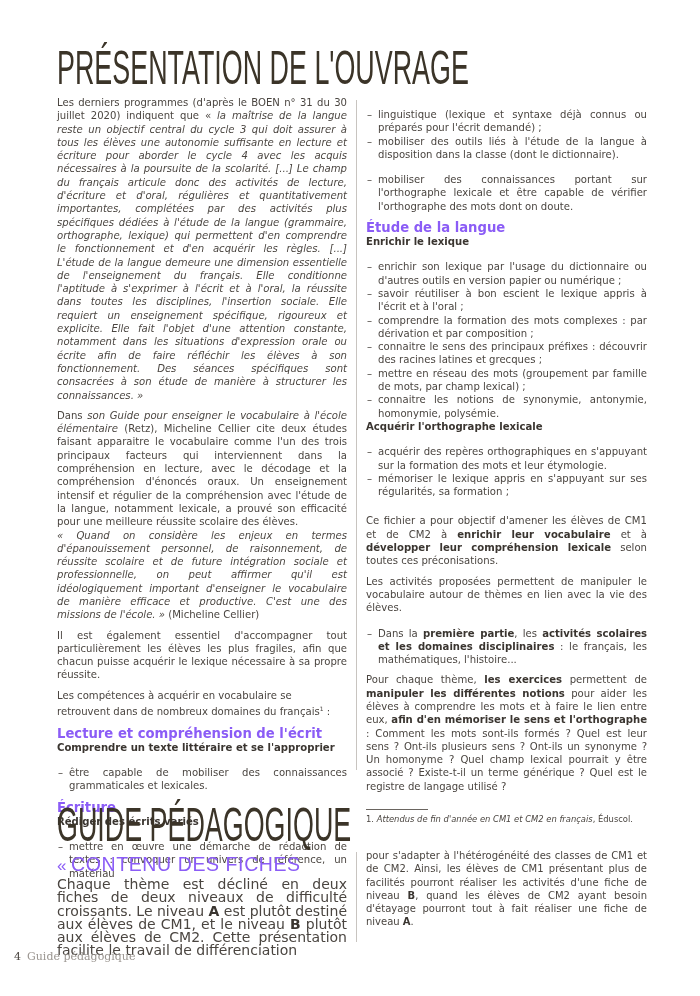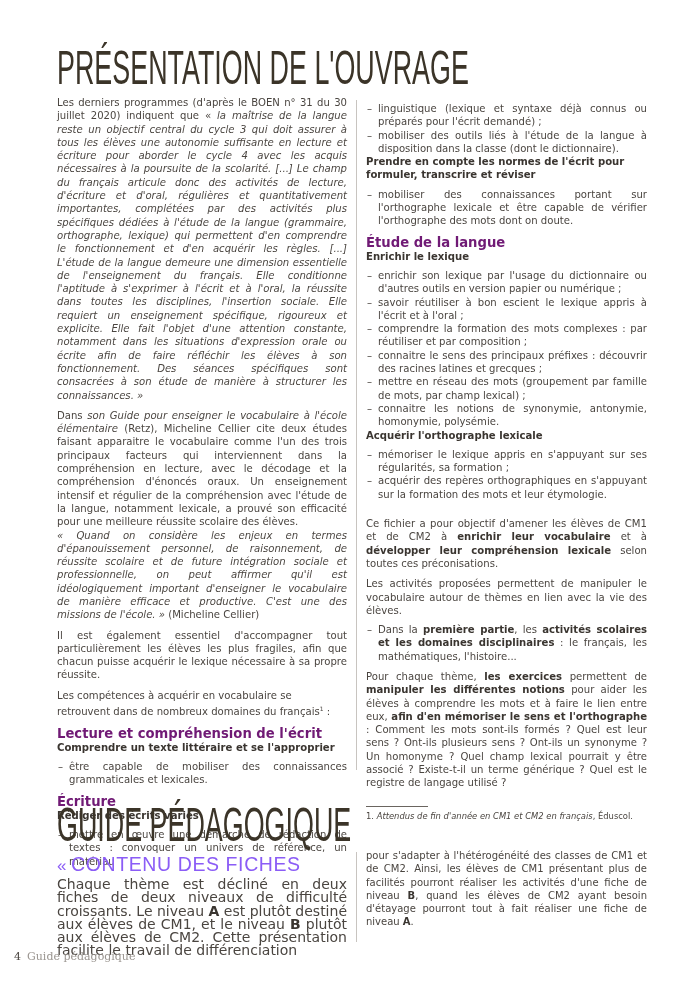--- a/index.html
+++ b/index.html
@@ -14,23 +14,23 @@
   .title-2 { top: 801px; font-size: 48px; transform: scaleX(0.56); line-height: 48px; }
 
   .col { position: absolute; font-size: 10.1px; line-height: 13.3px; text-align: justify; }
   .col-left { left: 57px; top: 96px; width: 290px; }
   .col-right { left: 366px; top: 96px; width: 281px; }
   .divider { position: absolute; width: 1px; background: #c8c4c0; }
 
   p { margin: 0 0 7px 0; }
   .it { font-style: italic; }
   b, .b { font-weight: bold; color: #3a3530; }
-  .h-sec { font-size: 13.2px; font-weight: bold; color: #701a75; line-height: 15px; margin: 0; text-align: left; }
+  .h-sec { font-size: 13.2px; font-weight: bold; color: #8b5cf6; line-height: 15px; margin: 0; text-align: left; }
   .h-sub { font-size: 10.1px; font-weight: bold; color: #3a3530; margin: 0; text-align: left; }
-  ul.dash { list-style: none; margin: 6px 0 0 0; padding: 0; }
+  ul.dash { list-style: none; margin: 12px 0 0 0; padding: 0; }
   ul.dash li { position: relative; padding-left: 12px; }
   ul.dash li::before { content: "–"; position: absolute; left: 1px; top: 0; }
   .spacer { height: 7px; }
 
   .footnote-rule { width: 62px; height: 1px; background: #6a6560; margin: 16px 0 4px 0; }
   .footnote { font-size: 8.4px; line-height: 11px; text-align: left; }
 
   .sub-title {
     position: absolute; left: 57px; top: 853px; font-size: 19.5px; letter-spacing: 0.6px;
     color: #8b5cf6; font-family: "Liberation Sans", sans-serif; white-space: nowrap;
@@ -72,40 +72,39 @@
   </ul>
 </div>
 
 <div class="divider" style="left:356px; top:100px; height:670px;"></div>
 
 <div class="col col-right">
   <ul class="dash">
     <li style="list-style:none">linguistique (lexique et syntaxe déjà connus ou préparés pour l'écrit demandé) ;</li>
     <li>mobiliser des outils liés à l'étude de la langue à disposition dans la classe (dont le dictionnaire).</li>
   </ul>
-  <div class="h-sub">Prendre en compte les normes de l'écrit pour formuler, transcrire et réviser</div>
   <ul class="dash">
     <li>mobiliser des connaissances portant sur l'orthographe lexicale et être capable de vérifier l'orthographe des mots dont on doute.</li>
   </ul>
   <div class="spacer"></div>
 
   <div class="h-sec">Étude de la langue</div>
   <div class="h-sub">Enrichir le lexique</div>
   <ul class="dash">
     <li>enrichir son lexique par l'usage du dictionnaire ou d'autres outils en version papier ou numérique ;</li>
     <li>savoir réutiliser à bon escient le lexique appris à l'écrit et à l'oral ;</li>
-    <li>comprendre la formation des mots complexes : par réutiliser et par composition ;</li>
+    <li>comprendre la formation des mots complexes : par dérivation et par composition ;</li>
     <li>connaitre le sens des principaux préfixes : découvrir des racines latines et grecques ;</li>
     <li>mettre en réseau des mots (groupement par famille de mots, par champ lexical) ;</li>
     <li>connaitre les notions de synonymie, antonymie, homonymie, polysémie.</li>
   </ul>
   <div class="h-sub">Acquérir l'orthographe lexicale</div>
   <ul class="dash">
+    <li>acquérir des repères orthographiques en s'appuyant sur la formation des mots et leur étymologie.</li>
     <li>mémoriser le lexique appris en s'appuyant sur ses régularités, sa formation ;</li>
-    <li>acquérir des repères orthographiques en s'appuyant sur la formation des mots et leur étymologie.</li>
   </ul>
   <div style="height:16px"></div>
 
   <p><span>Ce fichier a pour objectif d'amener les élèves de CM1 et de CM2 à </span><b>enrichir leur vocabulaire</b><span> et à </span><b>développer leur compréhension lexicale</b><span> selon toutes ces préconisations.</span></p>
 
   <p style="margin-bottom:0">Les activités proposées permettent de manipuler le vocabulaire autour de thèmes en lien avec la vie des élèves.</p>
   <ul class="dash">
     <li><span>Dans la </span><b>première partie</b><span>, les </span><b>activités scolaires et les domaines disciplinaires</b><span> : le français, les mathématiques, l'histoire...</span></li>
   </ul>
   <div class="spacer"></div>

